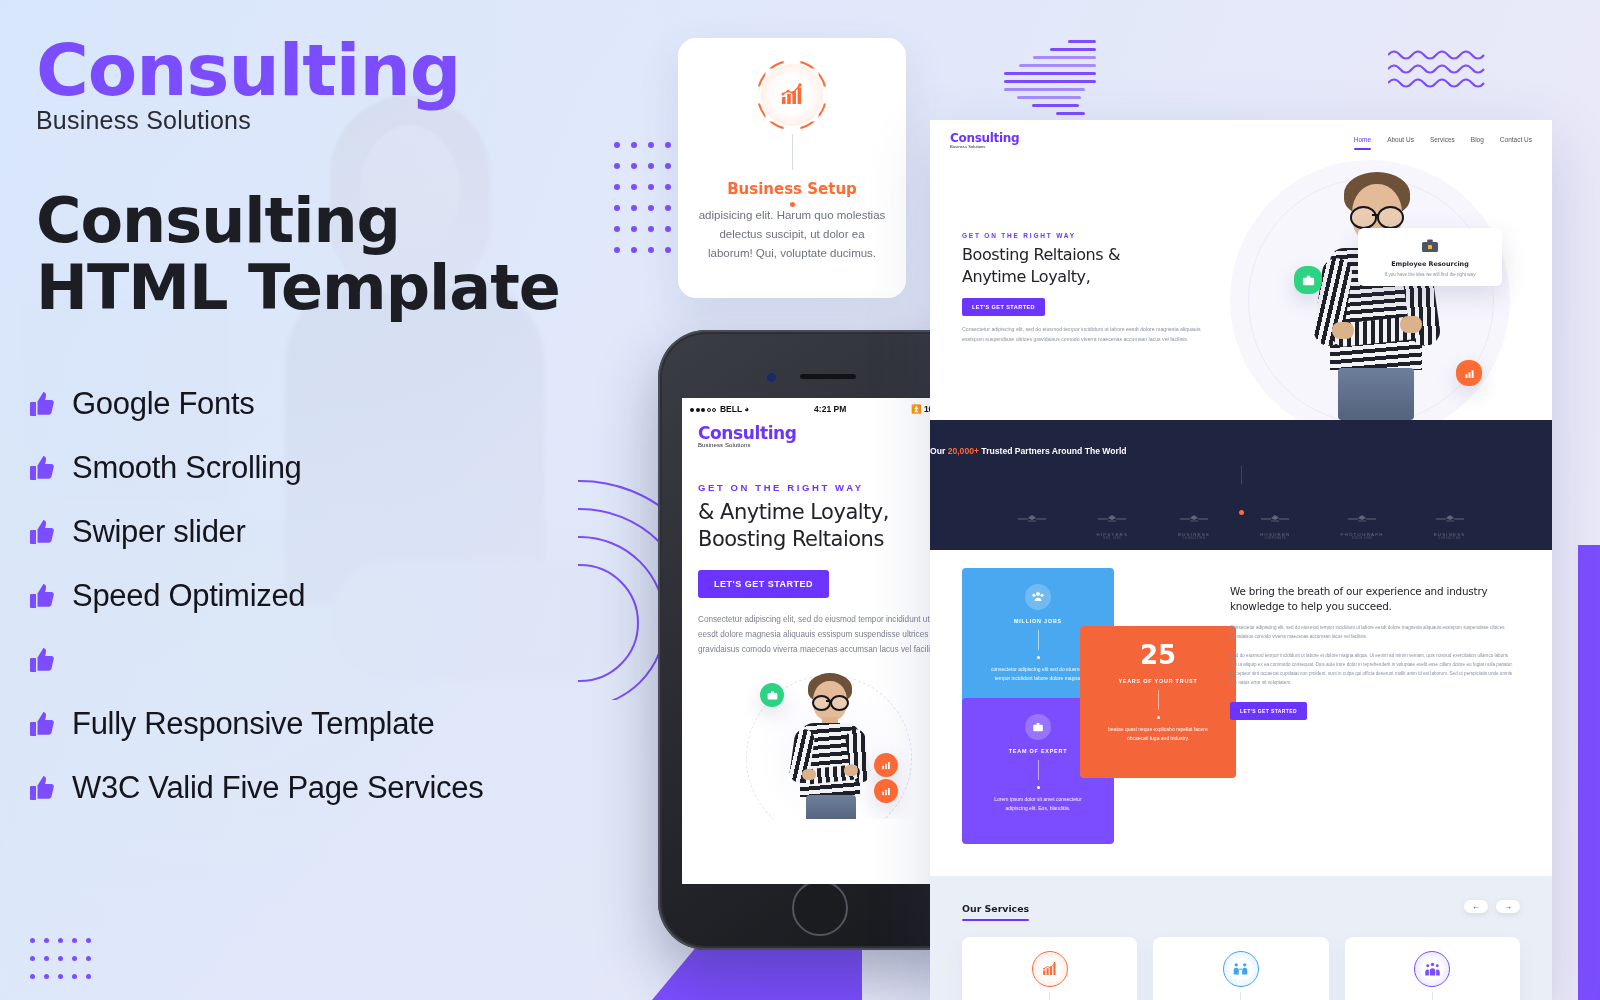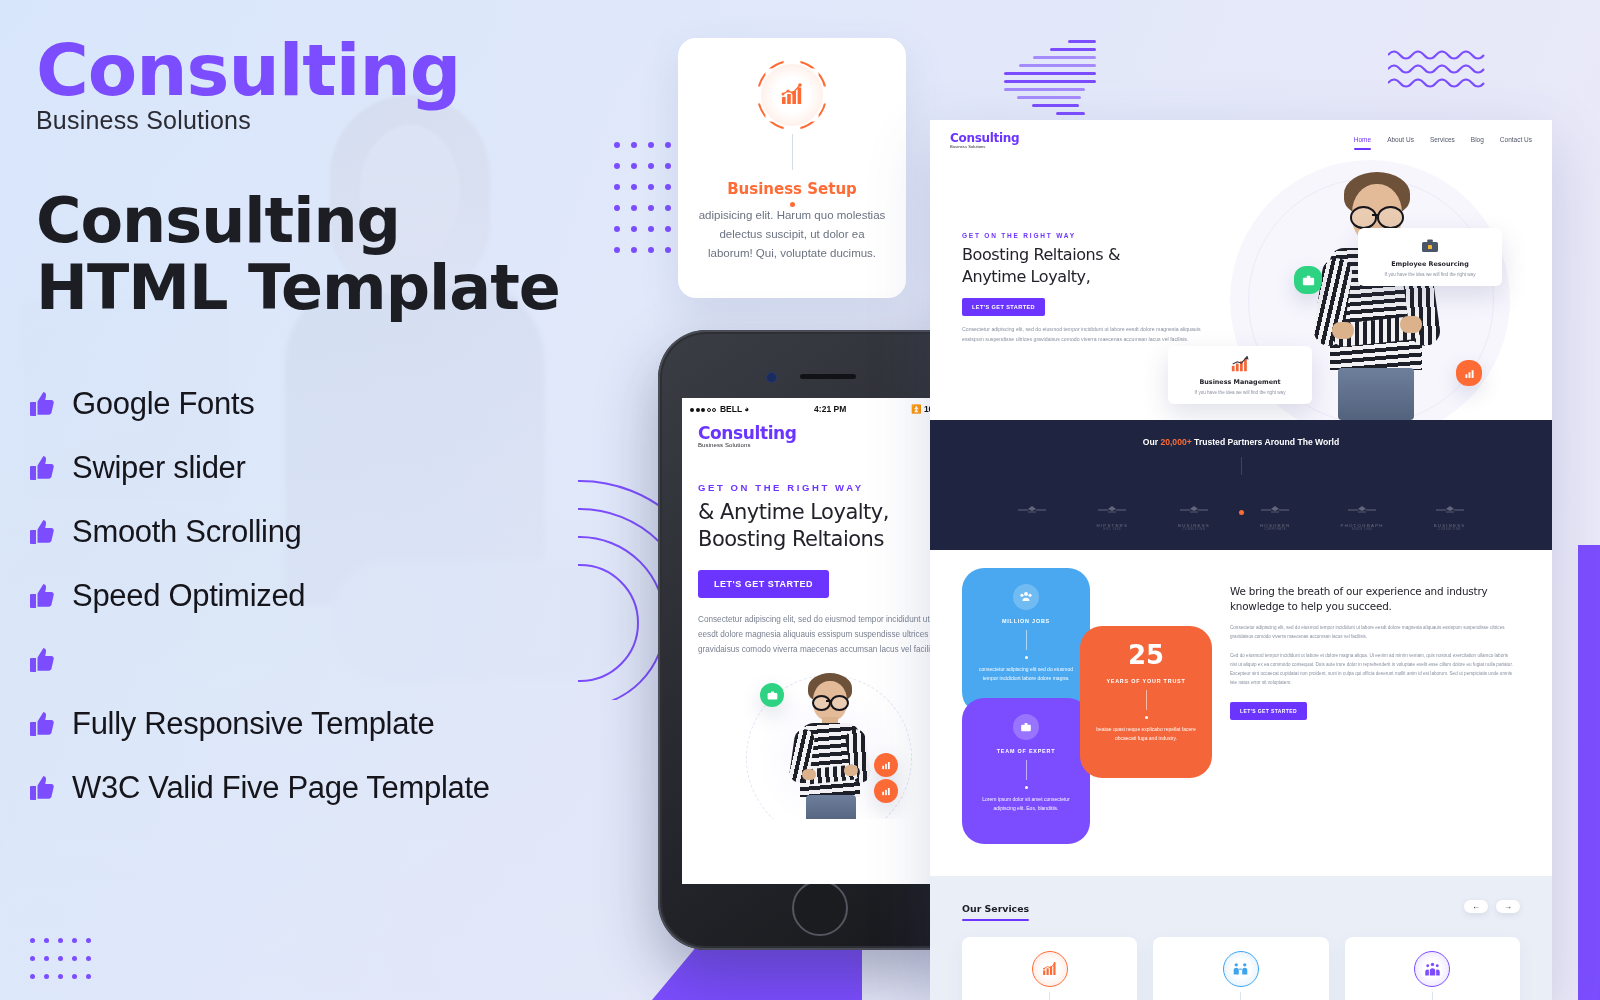--- a/index.html
+++ b/index.html
@@ -145,29 +145,29 @@
     letter-spacing:.4px;padding:6px 10px;border-radius:2px;}
   .d-p{position:absolute;left:32px;top:204px;width:250px;font-size:5.2px;line-height:1.95;color:#8a90a0;}
   .d-heroring{position:absolute;left:300px;top:40px;width:280px;height:280px;border-radius:50%;background:#f7f6fd;}
   .d-heroring2{position:absolute;left:318px;top:58px;width:244px;height:244px;border-radius:50%;border:1px solid #eceaf8;}
   .card-float{position:absolute;background:#fff;border-radius:6px;box-shadow:0 10px 26px rgba(60,70,120,.16);
     text-align:center;padding:8px 10px;}
   .cf-title{font-size:6.4px;font-weight:700;color:#23232b;font-family:"DejaVu Sans",sans-serif;}
   .cf-sub{font-size:4.6px;line-height:1.6;color:#8a90a0;margin-top:3px;}
 
   .d-partners{background:#1f2440;height:130px;position:relative;}
-  .d-partners-title{text-align:center;padding-top:17px;font-size:8.6px;color:#fff;font-weight:600;}
+  .d-partners-title{text-align:left;padding-top:26px;font-size:8.6px;color:#fff;font-weight:600;}
   .d-partners-title b{color:#ff6b35;font-weight:600;}
   .d-logos{display:flex;justify-content:center;gap:50px;margin-top:28px;opacity:.30;}
   .plogo{text-align:center;color:#fff;}
   .plogo .nm{font-size:4.4px;letter-spacing:1.2px;margin-top:2px;}
   .plogo .nm2{font-size:2.6px;letter-spacing:.6px;opacity:.8;}
 
   .d-stats{background:#fff;position:relative;height:300px;padding:26px 32px 0;}
-  .stat-card{position:absolute;border-radius:22px;color:#fff;text-align:center;padding:14px 16px;}
+  .stat-card{position:absolute;border-radius:4px;color:#fff;text-align:center;padding:14px 28px;}
   .stat-card .ico{width:26px;height:26px;border-radius:50%;background:rgba(255,255,255,.22);margin:2px auto 0;
     display:flex;align-items:center;justify-content:center;}
   .stat-card .lbl{font-size:5.4px;font-weight:700;letter-spacing:.8px;margin-top:8px;}
   .stat-card .line{width:1px;height:20px;background:rgba(255,255,255,.55);margin:6px auto;}
   .stat-card .dotw{width:3px;height:3px;border-radius:50%;background:#fff;margin:0 auto 6px;}
   .stat-card .txt{font-size:5px;line-height:1.85;opacity:.95;}
   .stat-card .big{font-size:26px;font-weight:700;font-family:"DejaVu Sans",sans-serif;}
   .d-right{position:absolute;left:300px;top:34px;width:286px;}
   .d-h2{font-size:10.4px;line-height:1.45;color:#1d1d26;font-family:"DejaVu Sans",sans-serif;letter-spacing:-.2px;}
   .d-right p{font-size:4.6px;line-height:1.95;color:#8a90a0;margin:10px 0 0;}
@@ -255,30 +255,30 @@
       </span>
       <span class="feat-label">Google Fonts</span>
     </div>
     <div class="feat">
       <span class="thumb">
         <svg width="28" height="28" viewBox="0 0 28 28">
           <path d="M3 12h5v14H3a1 1 0 0 1-1-1V13a1 1 0 0 1 1-1z" fill="#7c4dff"></path>
           <path d="M9.5 11.4 15.4 2c1.9.3 3 1.9 2.6 3.9l-.8 4h6.1c1.6 0 2.8 1.5 2.4 3.1l-2.2 9.6c-.3 1.3-1.4 2.2-2.7 2.2H9.5z" fill="#7c4dff"></path>
         </svg>
       </span>
-      <span class="feat-label">Swiper slider</span>
+      <span class="feat-label">Smooth Scrolling</span>
     </div>
     <div class="feat">
       <span class="thumb">
         <svg width="28" height="28" viewBox="0 0 28 28">
           <path d="M3 12h5v14H3a1 1 0 0 1-1-1V13a1 1 0 0 1 1-1z" fill="#7c4dff"></path>
           <path d="M9.5 11.4 15.4 2c1.9.3 3 1.9 2.6 3.9l-.8 4h6.1c1.6 0 2.8 1.5 2.4 3.1l-2.2 9.6c-.3 1.3-1.4 2.2-2.7 2.2H9.5z" fill="#7c4dff"></path>
         </svg>
       </span>
-      <span class="feat-label">Smooth Scrolling</span>
+      <span class="feat-label">Swiper slider</span>
     </div>
     <div class="feat">
       <span class="thumb">
         <svg width="28" height="28" viewBox="0 0 28 28">
           <path d="M3 12h5v14H3a1 1 0 0 1-1-1V13a1 1 0 0 1 1-1z" fill="#7c4dff"></path>
           <path d="M9.5 11.4 15.4 2c1.9.3 3 1.9 2.6 3.9l-.8 4h6.1c1.6 0 2.8 1.5 2.4 3.1l-2.2 9.6c-.3 1.3-1.4 2.2-2.7 2.2H9.5z" fill="#7c4dff"></path>
         </svg>
       </span>
       <span class="feat-label">Speed Optimized</span>
     </div>
@@ -299,21 +299,21 @@
       </span>
       <span class="feat-label">Fully Responsive Template</span>
     </div>
     <div class="feat">
       <span class="thumb">
         <svg width="28" height="28" viewBox="0 0 28 28">
           <path d="M3 12h5v14H3a1 1 0 0 1-1-1V13a1 1 0 0 1 1-1z" fill="#7c4dff"></path>
           <path d="M9.5 11.4 15.4 2c1.9.3 3 1.9 2.6 3.9l-.8 4h6.1c1.6 0 2.8 1.5 2.4 3.1l-2.2 9.6c-.3 1.3-1.4 2.2-2.7 2.2H9.5z" fill="#7c4dff"></path>
         </svg>
       </span>
-      <span class="feat-label">W3C Valid Five Page Template</span>
+      <span class="feat-label">W3C Valid Five Page Services</span>
     </div>
   </div>
 
 <div class="card-setup">
   <div class="circ-icon">
     <svg width="26" height="26" viewBox="0 0 26 26">
       <rect x="3" y="15" width="3.6" height="7" fill="#ff6b35"></rect>
       <rect x="8.2" y="12" width="3.6" height="10" fill="#ff6b35"></rect>
       <rect x="13.4" y="9" width="3.6" height="13" fill="#ff6b35"></rect>
       <rect x="18.6" y="5.5" width="3.6" height="16.5" fill="#ff6b35"></rect>
@@ -479,34 +479,20 @@
         <svg width="20" height="20" viewBox="0 0 20 20">
             <rect x="2" y="6" width="16" height="10" rx="1.6" fill="#4a5568"></rect>
             <rect x="7.2" y="3.4" width="5.6" height="3" rx="1" fill="#4a5568"></rect>
             <rect x="8" y="9" width="4" height="4" rx=".6" fill="#f7b731"></rect>
           </svg>
       </div>
       <div class="cf-title">Employee Resourcing</div>
       <div class="cf-sub">If you have the idea we will find the right way</div>
     </div>
 
-    <div class="card-float" style="left:238px;top:226px;width:124px">
-      <div>
-        <svg width="22" height="20" viewBox="0 0 24 22">
-          <rect x="3" y="13" width="3" height="6" fill="#f4663a"></rect>
-            <rect x="7.5" y="10.5" width="3" height="8.5" fill="#f4663a"></rect>
-          <rect x="12" y="8" width="3" height="11" fill="#f4663a"></rect>
-            <rect x="16.5" y="5" width="3" height="14" fill="#f4663a"></rect>
-          <polyline points="4,11 9,8.5 13.5,10 20,3" fill="none" stroke="#2d3748" stroke-width="1.2"></polyline>
-          <polygon points="20,2 21.5,6 17,5.2" fill="#2d3748"></polygon>
-        </svg>
-      </div>
-      <div class="cf-title">Business Management</div>
-      <div class="cf-sub">If you have the idea we will find the right way</div>
-    </div>
   </div>
 
   <div class="d-partners">
     <div class="d-partners-title">
       <span>Our </span><b>20,000+</b><span> Trusted Partners Around The World</span>
     </div>
     <div style="width:1px;height:18px;background:#3c4364;margin:10px auto 0"></div>
     <div class="dot-orange" style="left:50%;margin-left:-2px;top:90px"></div>
     <div class="d-logos" id="d-logos">
         <div class="plogo"><svg width="30" height="12" viewBox="0 0 30 12">

